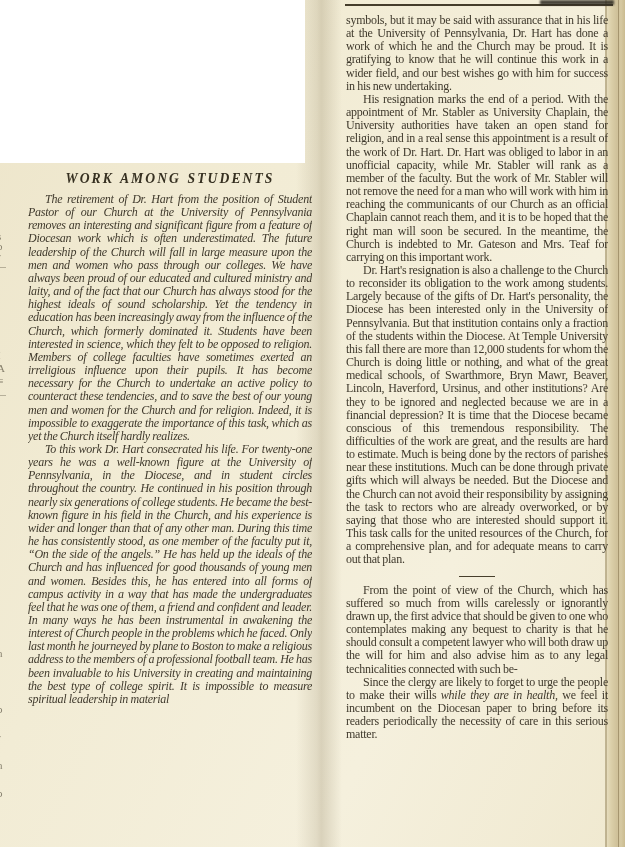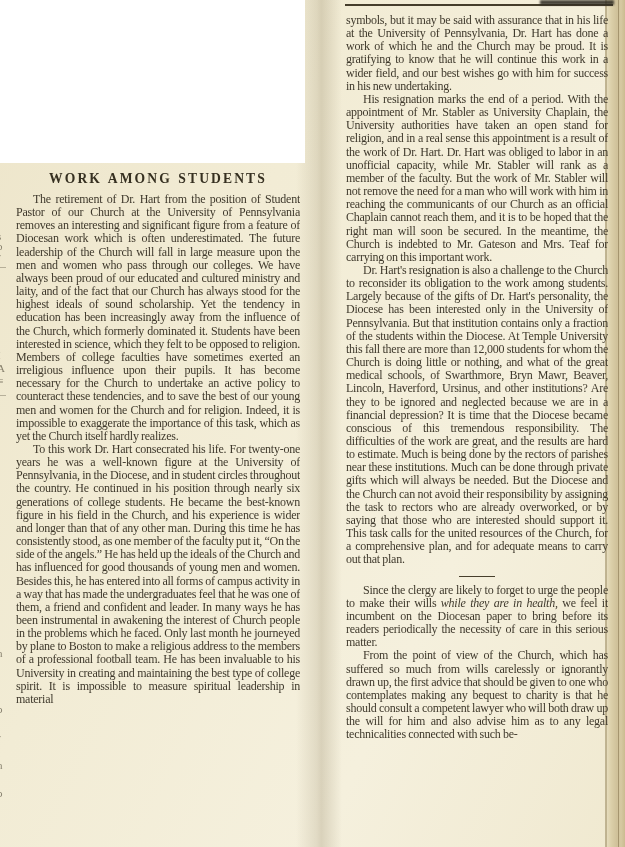--- a/index.html
+++ b/index.html
@@ -23,21 +23,21 @@
   }
   .book-edge-line1{position:absolute;top:0;bottom:0;left:605px;width:2px;background:rgba(125,108,66,0.38);}
   .book-edge-line2{position:absolute;top:0;bottom:0;left:618px;width:1px;background:rgba(110,94,55,0.45);}
   
   .header-rule{position:absolute;left:345px;top:4px;width:268px;height:2px;background:#453d2b;}
   .header-smudge{position:absolute;left:540px;top:0;width:74px;height:5px;background:#2c2820;filter:blur(1px);opacity:.85;}
   
   .white-block{position:absolute;left:0;top:0;width:305px;height:163px;background:#ffffff;}
   
   .col{position:absolute;overflow:hidden;text-align:justify;}
-  .col-left{left:16px;top:163px;width:284px;height:684px;}
+  .col-left{left:28px;top:163px;width:284px;height:684px;font-style:italic;}
   .col-right{left:346px;top:14px;width:262px;height:833px;}
   .col p{
     margin:0;
     font-size:12px;
     line-height:13.15px;
     letter-spacing:-0.25px;
     word-spacing:-0.4px;
   }
   .col p.indent{text-indent:17px;}
   .section-heading{
@@ -87,22 +87,22 @@
     <p class="indent">To this work Dr. Hart consecrated his life.  For twenty-one years he was a well-known figure at the University of Pennsylvania, in the Diocese, and in student circles throughout the country.  He continued in his position through nearly six generations of college students.  He became the best-known figure in his field in the Church, and his experience is wider and longer than that of any other man.  During this time he has consistently stood, as one member of the faculty put it, “On the side of the angels.”  He has held up the ideals of the Church and has influenced for good thousands of young men and women.  Besides this, he has entered into all forms of campus activity in a way that has made the undergraduates feel that he was one of them, a friend and confident and leader.  In many ways he has been instrumental in awakening the interest of Church people in the problems which he faced.  Only last month he journeyed by plane to Boston to make a religious address to the members of a professional football team.  He has been invaluable to his University in creating and maintaining the best type of college spirit.  It is impossible to measure spiritual leadership in material</p>
   </div>
 
   <div class="col col-right">
     <p>symbols, but it may be said with assurance that in his life at the University of Pennsylvania, Dr. Hart has done a work of which he and the Church may be proud.  It is gratifying to know that he will continue this work in a wider field, and our best wishes go with him for success in his new undertaking.</p>
     <p class="indent">His resignation marks the end of a period.  With the appointment of Mr. Stabler as University Chaplain, the University authorities have taken an open stand for religion, and in a real sense this appointment is a result of the work of Dr. Hart.  Dr. Hart was obliged to labor in an unofficial capacity, while Mr. Stabler will rank as a member of the faculty.  But the work of Mr. Stabler will not remove the need for a man who will work with him in reaching the communicants of our Church as an official Chaplain cannot reach them, and it is to be hoped that the right man will soon be secured.  In the meantime, the Church is indebted to Mr. Gateson and Mrs. Teaf for carrying on this important work.</p>
     <p class="indent">Dr. Hart's resignation is also a challenge to the Church to reconsider its obligation to the work among students.  Largely because of the gifts of Dr. Hart's personality, the Diocese has been interested only in the University of Pennsylvania.  But that institution contains only a fraction of the students within the Diocese.  At Temple University this fall there are more than 12,000 students for whom the Church is doing little or nothing, and what of the great medical schools, of Swarthmore, Bryn Mawr, Beaver, Lincoln, Haverford, Ursinus, and other institutions?  Are they to be ignored and neglected because we are in a financial depression?  It is time that the Diocese became conscious of this tremendous responsibility.  The difficulties of the work are great, and the results are hard to estimate.  Much is being done by the rectors of parishes near these institutions.  Much can be done through private gifts which will always be needed.  But the Diocese and the Church can not avoid their responsibility by assigning the task to rectors who are already overworked, or by saying that those who are interested should support it.  This task calls for the united resources of the Church, for a comprehensive plan, and for adequate means to carry out that plan.</p>
 
     <div class="divider-dash"></div>
 
+    <p class="indent">From the point of view of the Church, which has suffered so much from wills carelessly or ignorantly drawn up, the first advice that should be given to one who contemplates making any bequest to charity is that he should consult a competent lawyer who will both draw up the will for him and also advise him as to any legal technicalities connected with such be-</p>
     <p class="indent"><span>Since the clergy are likely to forget to urge the people to make their wills </span><span class="ital">while they are in health,</span><span> we feel it incumbent on the Diocesan paper to bring before its readers periodically the necessity of care in this serious matter.</span></p>
-    <p class="indent">From the point of view of the Church, which has suffered so much from wills carelessly or ignorantly drawn up, the first advice that should be given to one who contemplates making any bequest to charity is that he should consult a competent lawyer who will both draw up the will for him and also advise him as to any legal technicalities connected with such be-</p>
   </div>
 
   <div class="edge-frag-col">
       <span class="edge-frag" style="top: 231px;">s</span>
       <span class="edge-frag" style="top: 241px;">o</span>
       <span class="edge-frag" style="top: 251px;">r</span>
       <span class="edge-frag" style="top: 261px;">—</span>
       <span class="edge-frag" style="top: 350px;">I</span>
       <span class="edge-frag" style="top: 363px;">A</span>
       <span class="edge-frag" style="top: 376px;">≡</span>

